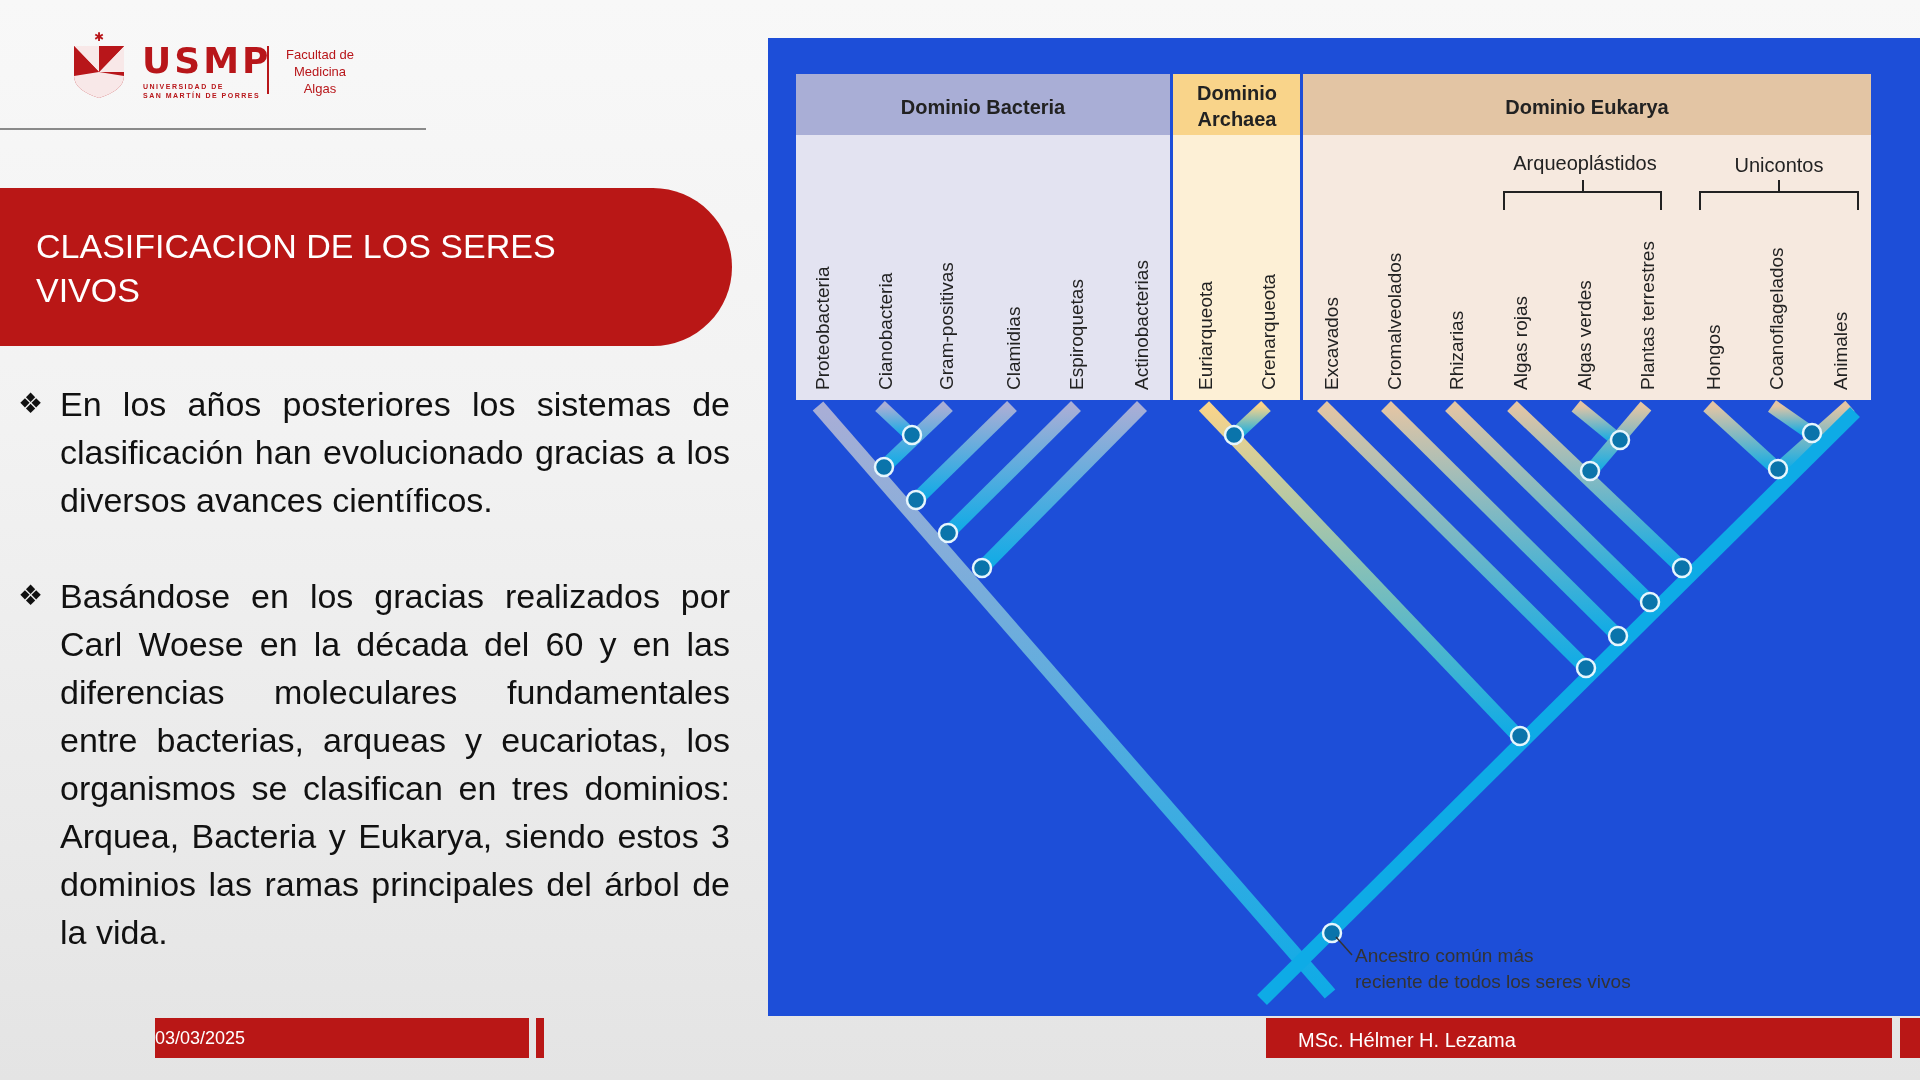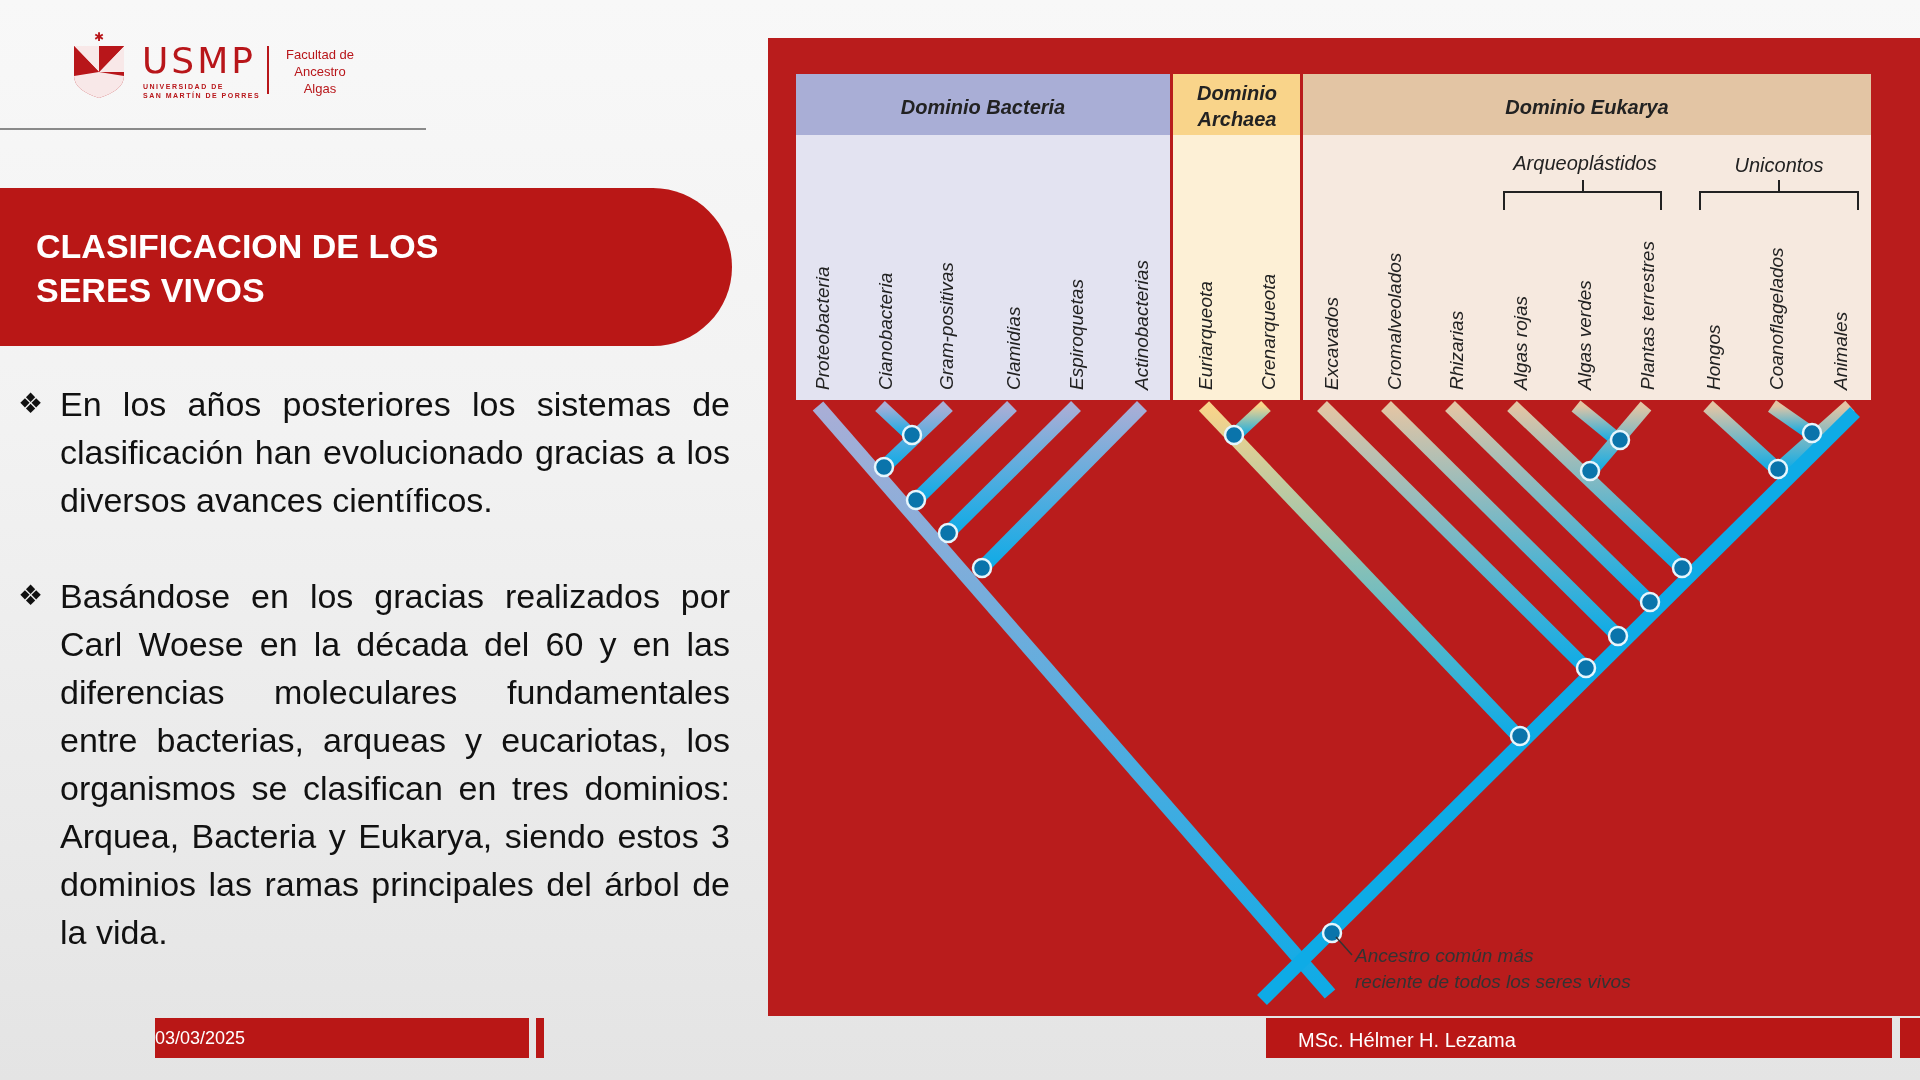--- a/index.html
+++ b/index.html
@@ -1,32 +1,32 @@
 <!DOCTYPE html>
 <html><head>
 <meta charset="utf-8">
 <style>
   html,body{margin:0;padding:0;}
   body{width:1920px;height:1080px;position:relative;overflow:hidden;
     background:linear-gradient(180deg,#f8f8f8 0%,#f2f2f2 40%,#e4e4e4 100%);
     font-family:"Liberation Sans",sans-serif;}
   .logo{position:absolute;left:64px;top:32px;width:320px;height:72px;}
-  .logo-text{position:absolute;left:142px;top:40px;font-family:"DejaVu Sans",sans-serif;font-size:36px;font-weight:normal;color:#b8161a;letter-spacing:3px;}
+  .logo-text{position:absolute;left:142px;top:40px;font-family:"DejaVu Sans",sans-serif;font-size:36px;font-weight:bold;color:#b8161a;letter-spacing:3px;}
   .logo-sub{position:absolute;left:143px;top:82px;font-size:7px;color:#b8161a;letter-spacing:1.5px;line-height:9px;font-weight:bold;}
   .logo-sep{position:absolute;left:267px;top:46px;width:2px;height:48px;background:#b8161a;}
   .logo-fac{position:absolute;left:286px;top:46px;font-size:13px;line-height:17px;color:#b8161a;text-align:center;}
   .hr{position:absolute;left:0;top:128px;width:426px;height:2px;background:#8a8a8a;}
   .title-band{position:absolute;left:0;top:188px;width:732px;height:158px;background:#b91716;border-radius:0 80px 80px 0;}
-  .title-band h1{position:absolute;left:36px;top:36px;margin:0;color:#fff;font-family:"Liberation Sans",sans-serif;font-weight:bold;font-size:34px;line-height:44px;}
+  .title-band h1{position:absolute;left:36px;top:36px;margin:0;color:#fff;font-family:"Liberation Sans",sans-serif;font-weight:normal;font-size:34px;line-height:44px;}
   .bullets{position:absolute;left:18px;top:380px;width:712px;}
   .bullet{position:relative;padding-left:42px;font-size:34px;line-height:48px;color:#111;text-align:justify;text-align-last:left;font-family:"Liberation Sans",sans-serif;}
   .bullet + .bullet{margin-top:48px;}
   .bullet .mark{position:absolute;left:0;top:0;font-size:28px;}
   .bullet b{font-weight:normal;}
-  .panel{position:absolute;left:768px;top:38px;width:1152px;height:978px;background:#b91c1c;font-style:italic;}
+  .panel{position:absolute;left:768px;top:38px;width:1152px;height:978px;background:#1d4ed8;}
   .footer-date{position:absolute;left:155px;top:1018px;width:374px;height:40px;background:#b91716;color:#fff;font-size:18px;line-height:40px;box-sizing:border-box;}
   .footer-tick1{position:absolute;left:536px;top:1018px;width:8px;height:40px;background:#b91716;}
   .footer-author{position:absolute;left:1266px;top:1018px;width:626px;height:40px;background:#b91716;color:#fff;font-size:20px;line-height:44px;padding-left:32px;box-sizing:border-box;}
   .footer-tick2{position:absolute;left:1900px;top:1018px;width:20px;height:40px;background:#b91716;}
   svg text{font-family:"Liberation Sans",sans-serif;}
 </style>
 </head>
 <body>
 
 <div class="logo">
@@ -38,21 +38,21 @@
   </svg>
 </div>
 <div class="logo-text">USMP</div>
 <div class="logo-sub">
   <div>UNIVERSIDAD DE</div>
   <div>SAN MARTÍN DE PORRES</div>
 </div>
 <div class="logo-sep"></div>
 <div class="logo-fac">
   <div>Facultad de</div>
-  <div>Ancestro</div>
+  <div>Medicina</div>
   <div>Algas</div>
 </div>
 <div class="hr"></div>
 
 <div class="title-band">
   <h1 style="width:520px;">CLASIFICACION DE LOS SERES VIVOS</h1>
 </div>
 
 <div class="bullets">
   <div class="bullet">

